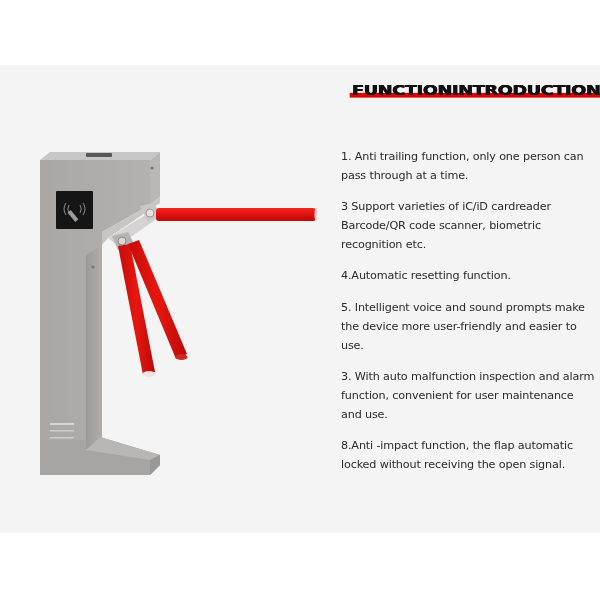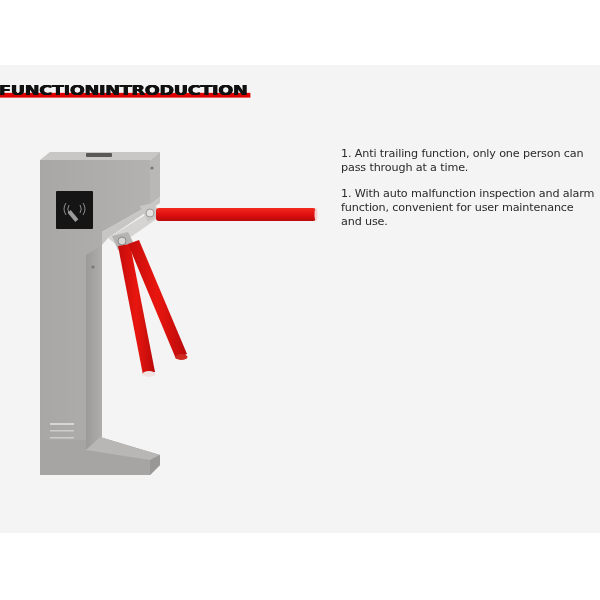--- a/index.html
+++ b/index.html
@@ -3,41 +3,41 @@
   <meta charset="utf-8">
   <style>
     * { margin: 0; padding: 0; box-sizing: border-box; }
     html, body { width: 600px; height: 600px; background: #ffffff; overflow: hidden; }
     body { position: relative; font-family: "DejaVu Sans", sans-serif; }
     .band {
       position: absolute; left: 0; top: 65px; width: 600px; height: 468px;
       background: #f4f4f4;
     }
     .heading-wrap {
-      position: absolute; left: 16px; top: 80px; width: 568px; text-align: left;
+      position: absolute; left: 16px; top: 80px; width: 568px; text-align: right;
     }
     .heading {
       display: inline-block; position: relative;
       font-family: "DejaVu Sans", sans-serif; font-weight: 900;
       font-size: 15px; letter-spacing: -0.3px; color: #111;
       transform: scaleX(1.18) scaleY(0.95);
       padding: 0 2px;
       text-shadow: 0.4px 0 0 #111, -0.4px 0 0 #111;
     }
     .heading::after {
       content: ""; position: absolute; left: 0; right: 0; bottom: 1px; height: 5px;
       background: #e00000; z-index: -1;
     }
     .features {
       position: absolute; left: 341px; top: 147px; width: 255px;
       list-style: none;
     }
     .feature {
       font-family: "DejaVu Sans", sans-serif;
-      font-size: 11.2px; line-height: 14px; color: #2a2a2a;
+      font-size: 11.2px; line-height: 19px; color: #2a2a2a;
       margin-bottom: 12.2px; letter-spacing: -0.15px;
     }
     .illustration { position: absolute; left: 0; top: 65px; width: 330px; height: 468px; }
   </style>
 </head>
 <body>
 
 <div class="band"></div>
 
 <div class="heading-wrap">
@@ -119,14 +119,18 @@
     <ellipse cx="149" cy="374" rx="6.5" ry="3" fill="#f1e3e2"></ellipse>
   </g>
   <g>
     <polygon points="128,244 139,240 187,354 176,359" fill="url(#armGradV)"></polygon>
     <ellipse cx="181.5" cy="357" rx="6" ry="3" fill="#cf2a22"></ellipse>
   </g>
 </svg>
 
 <ul class="features">
   <li class="feature">1. Anti trailing function, only one person can pass through at a time.</li>
-  <li class="feature">1. With auto malfunction inspection and alarm function, convenient for user maintenance and use.</li>
+  <li class="feature">3 Support varieties of iC/iD cardreader Barcode/QR code scanner, biometric recognition etc.</li>
+  <li class="feature">4.Automatic resetting function.</li>
+  <li class="feature">5. Intelligent voice and sound prompts make the device more user-friendly and easier to use.</li>
+  <li class="feature">3. With auto malfunction inspection and alarm function, convenient for user maintenance and use.</li>
+  <li class="feature">8.Anti -impact function, the flap automatic locked without receiving the open signal.</li>
 </ul>
 
 </body></html>

